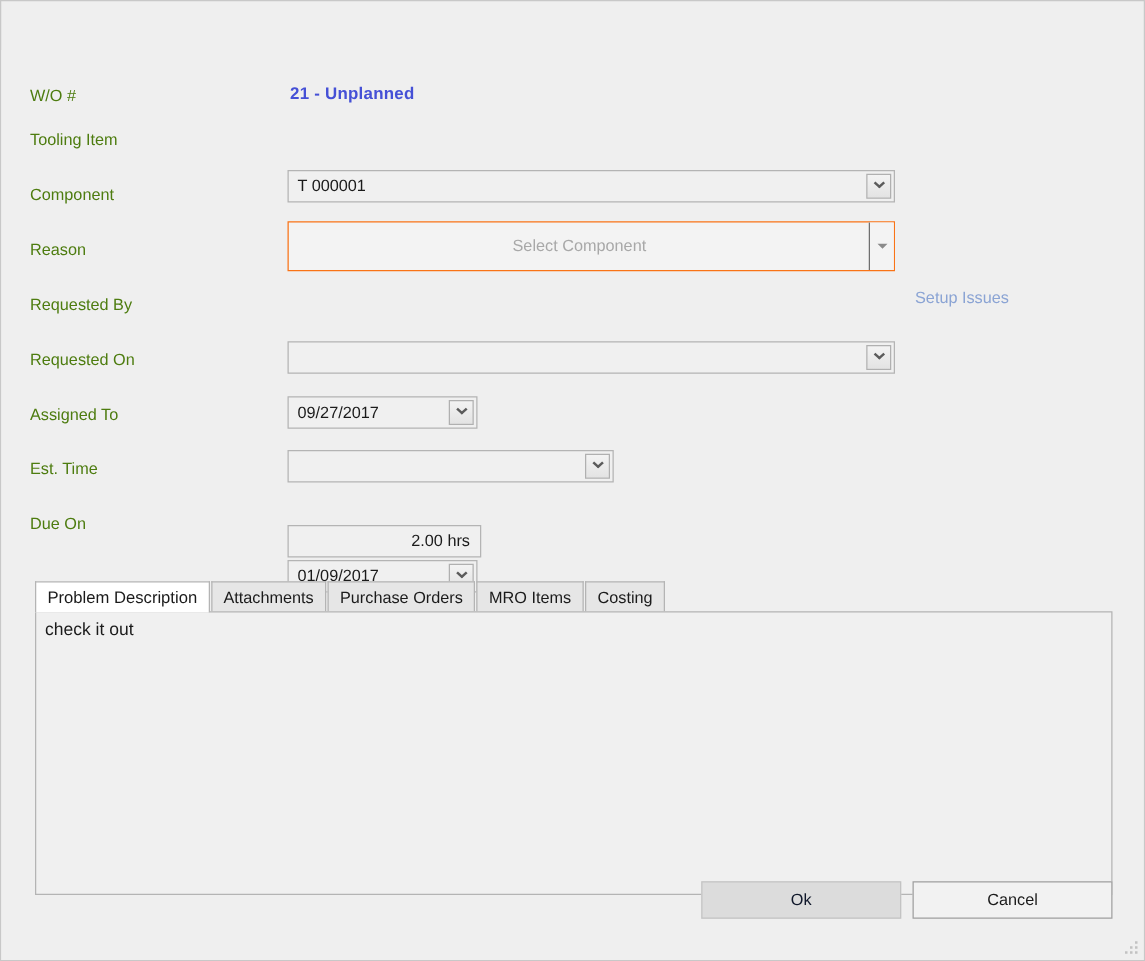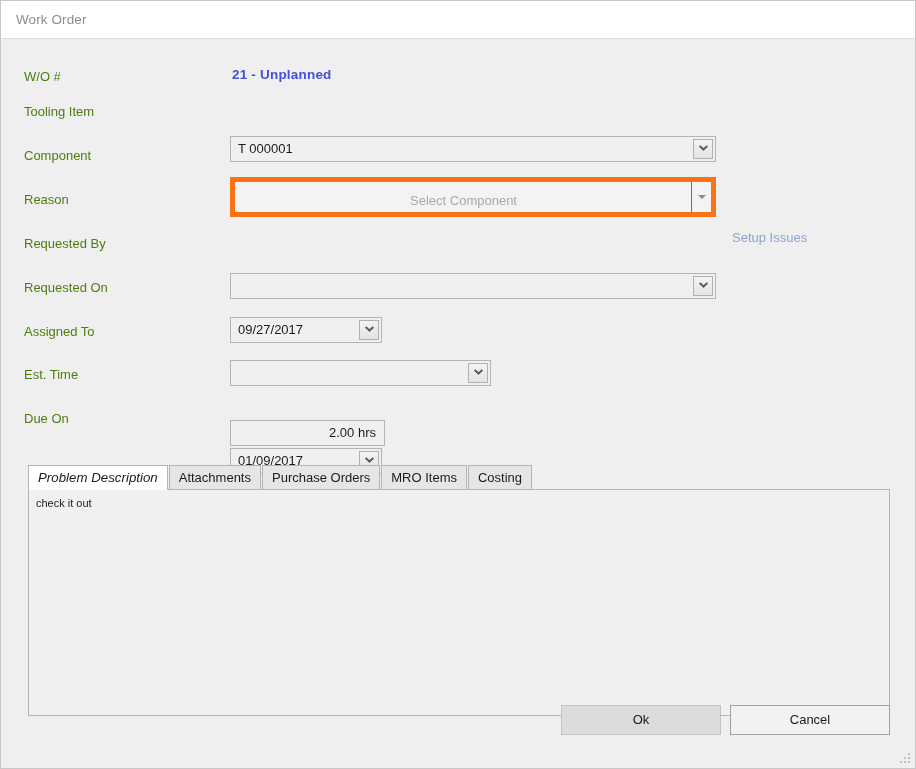--- a/index.html
+++ b/index.html
@@ -138,21 +138,21 @@
     top: 1px;
     width: 6px;
     height: 1.6px;
     background: #5b5b5b;
   }
   .chev::before { left: -0.4px; transform: rotate(42deg); }
   .chev::after  { left: 3px;  transform: rotate(-42deg); }
 
   
   .field.component {
-    border: 5px solid #f97316;
+    border: 1px solid #f97316;
     background: #f3f3f3;
     height: 40px;
   }
   .field.component .val {
     top: 11px;
   }
   .comp-btn {
     position: absolute;
     right: 0;
     top: 0;
@@ -213,38 +213,37 @@
     background: #e6e6e6;
     border: 1px solid #b4b4b4;
     border-bottom: none;
     white-space: nowrap;
   }
   .tab.active {
     background: #ffffff;
     border-color: #b4b4b4;
     z-index: 3;
     font-size: 13.3px;
-    font-style: italic;
   }
 
   .tab-panel {
     position: absolute;
     left: 27px;
     top: 449px;
     width: 862px;
     height: 227px;
     box-sizing: border-box;
     background: #f0f0f0;
     border: 1px solid #b4b4b4;
   }
   .tab-panel-text {
     position: absolute;
     left: 7px;
     top: 5px;
-    font-size: 11px;
+    font-size: 14px;
     color: #1b1b1b;
     white-space: pre-wrap;
     line-height: 16px;
   }
 
   
   .btn {
     position: absolute;
     box-sizing: border-box;
     height: 30px;
@@ -282,23 +281,20 @@
     width: 2px;
     height: 2px;
     background: #c2c2c2;
   }
 </style>
 </head>
 <body>
 
 <div class="window">
 
-  <div class="titlebar">
-    <div class="titlebar-text">Work Order</div>
-  </div>
 
   <div class="form-body">
 
     <div class="lbl lbl-col row-wo">W/O #</div>
     <div class="wo-value">21 - Unplanned</div>
 
     <div class="lbl lbl-col row-tool">Tooling Item</div>
     <div class="field f-tool">
       <div class="val">T 000001</div>
       <div class="cbo-btn">

